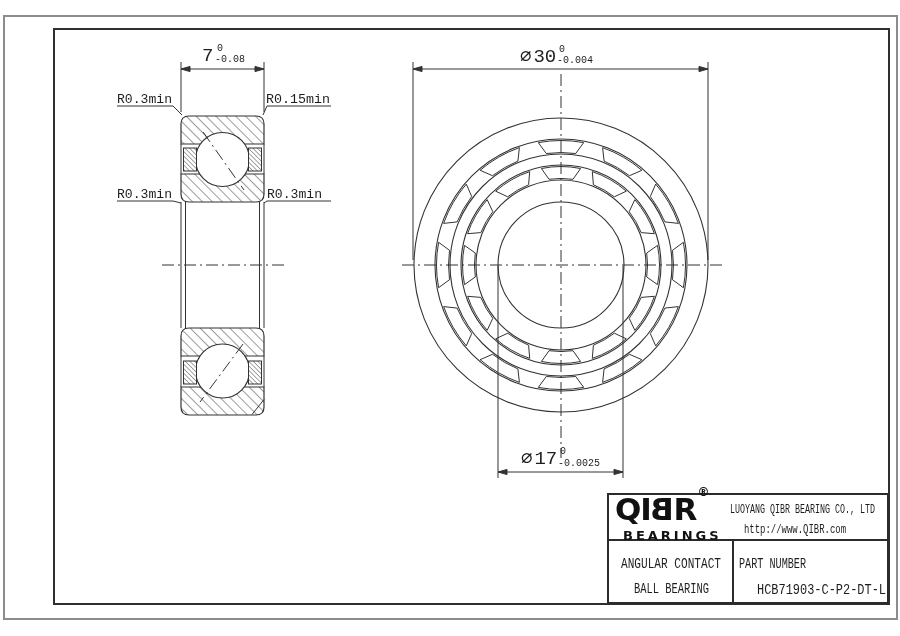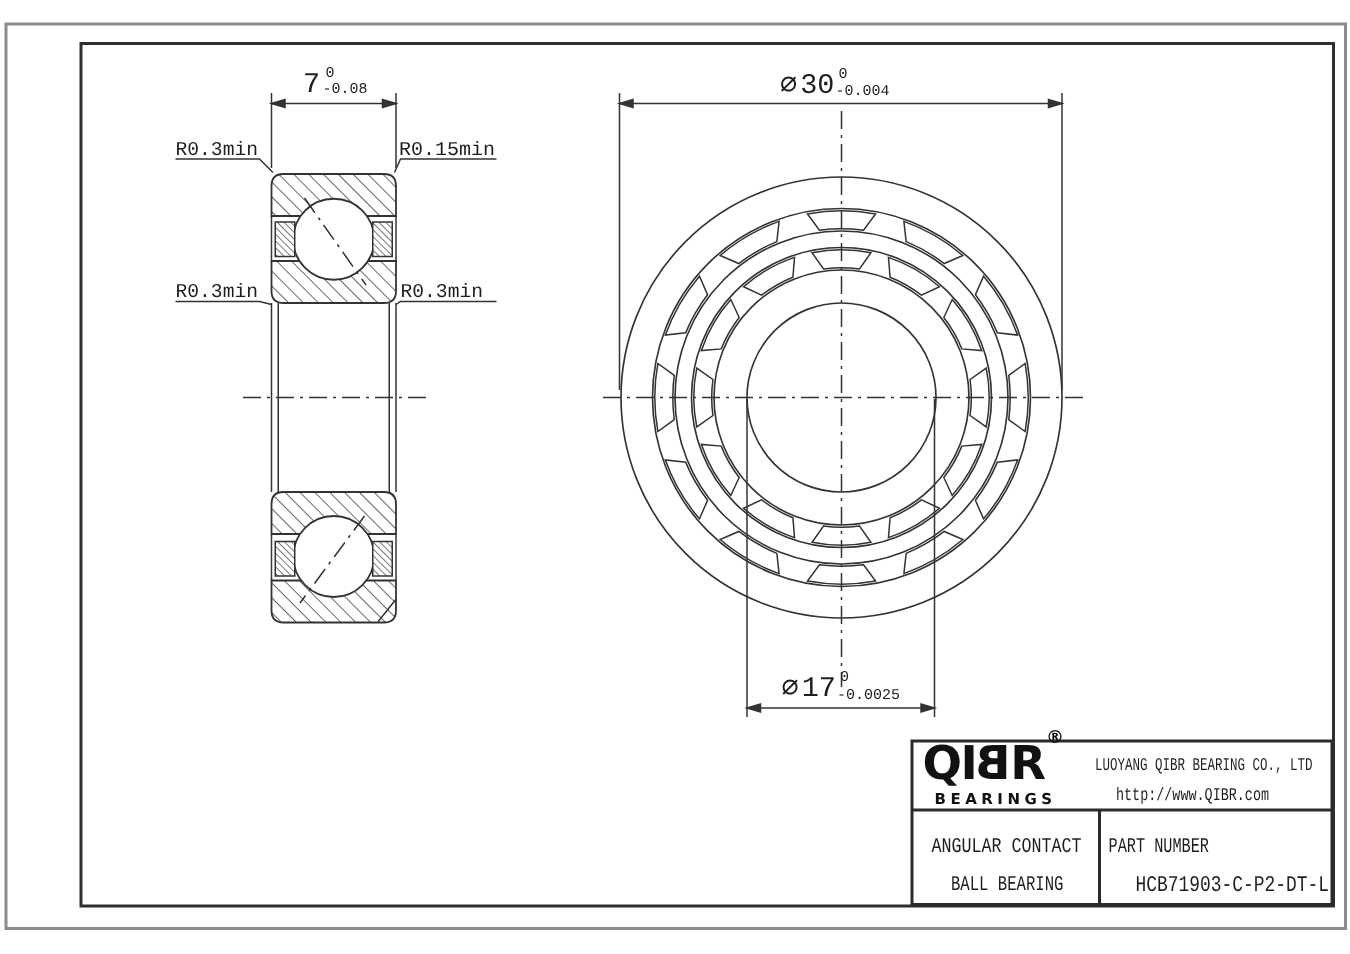--- a/index.html
+++ b/index.html
@@ -12,21 +12,21 @@
   .t-lbl{font-size:13px;}
   .t-co{font-size:12px;}
   .t-tb{font-size:14px;}
   .t-pn{font-size:15px;}
   .phi{font-style:italic;}
   .logo{position:absolute;left:615px;top:494px;font-family:"DejaVu Sans","Liberation Sans",sans-serif;
         font-weight:bold;font-size:31px;letter-spacing:-1px;color:#111;line-height:1;}
   .logo .flip{display:inline-block;transform:scaleX(-1);}
   .logo sup{font-size:12px;letter-spacing:0;position:relative;top:-13px;left:1px;}
   .logo-sub{position:absolute;left:623px;top:528px;font-family:"DejaVu Sans","Liberation Sans",sans-serif;
-        font-weight:bold;font-size:10px;letter-spacing:3px;color:#111;}
+        font-weight:bold;font-size:13px;letter-spacing:3px;color:#111;}
 </style>
 </head>
 <body>
 
 <div id="sheet">
 
   <svg width="900" height="636" viewBox="0 0 900 636">
     <defs>
       <pattern id="hatch" width="7" height="7" patternUnits="userSpaceOnUse" patternTransform="rotate(-45)">
         <rect width="7" height="7" fill="#ffffff"></rect>

